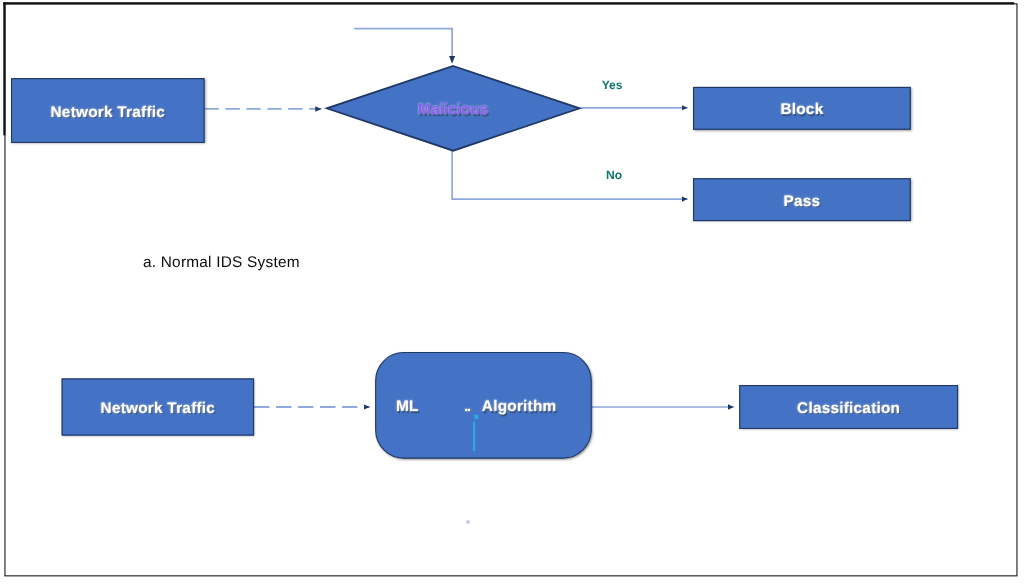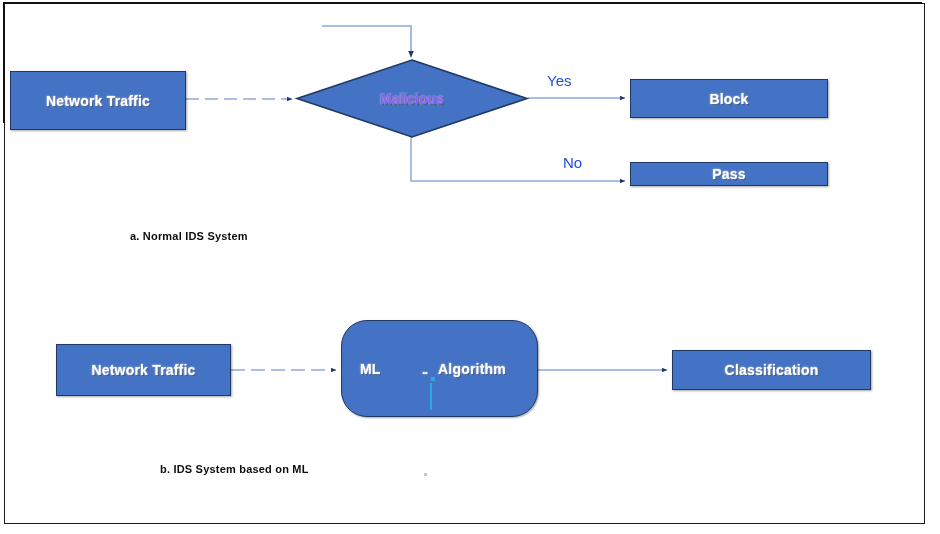--- a/index.html
+++ b/index.html
@@ -96,32 +96,32 @@
     top: 0;
     width: 940px;
     height: 534px;
     pointer-events: none;
     overflow: visible;
   }
 
   
   .edge-label {
     position: absolute;
-    color: #1d4ed8;
+    color: #0f766e;
+    font-weight: bold;
+    font-size: 11px;
+    white-space: nowrap;
+  }
+
+  
+  .caption {
+    position: absolute;
+    color: #0d0d0d;
     font-weight: normal;
-    font-size: 15px;
-    white-space: nowrap;
-  }
-
-  
-  .caption {
-    position: absolute;
-    color: #0d0d0d;
-    font-weight: bold;
-    font-size: 11px;
+    font-size: 14px;
     letter-spacing: 0.2px;
     white-space: nowrap;
   }
 
   
   .artifact-dots {
     position: absolute;
     color: #ffffff;
     font-weight: bold;
     font-size: 13px;
@@ -182,27 +182,27 @@
 
   <div class="decision" style="left:296px; top:59px; width:232px; height:79px;">
     <svg width="232" height="79" viewBox="0 0 232 79">
       <polygon points="116,1 231,39.5 116,78 1,39.5" fill="#4472C4" stroke="#1F3864" stroke-width="1.6"></polygon>
     </svg>
     <span class="node-label">Malicious</span>
   </div>
 
   <span class="edge-label" style="left:547px; top:72px;">Yes</span>
 
-  <span class="edge-label" style="left:519px; top:154px;padding-left:44px;">No</span>
+  <span class="edge-label" style="left:507px; top:154px;padding-left:44px;">No</span>
 
   <div class="node-box" style="left:630px; top:79px; width:198px; height:39px;">
     <span class="node-label">Block</span>
   </div>
 
-  <div class="node-box" style="left:630px; top:162px; width:198px; height:24px;">
+  <div class="node-box" style="left:630px; top:162px; width:198px; height:39px;">
     <span class="node-label">Pass</span>
   </div>
 
   <span class="caption" style="left:130px; top:230px;">a. Normal IDS System</span>
 
   <div class="node-box" style="left:56px; top:344px; width:175px; height:52px;">
     <span class="node-label">Network Traffic</span>
   </div>
 
   <div class="node-box" style="left:341px; top:320px; width:197px; height:97px; justify-content:flex-start;border-radius:26px;">
@@ -210,16 +210,15 @@
     <span class="artifact-dots" style="left:80px; top:41px;">..</span>
     <span class="node-label" style="position:absolute; left:96px; top:40px;">Algorithm</span>
     <span class="artifact-tick" style="left:89px; top:56px;"></span>
     <span class="artifact-caret" style="left:88px; top:62px; height:27px;"></span>
   </div>
 
   <div class="node-box" style="left:672px; top:350px; width:199px; height:40px;">
     <span class="node-label">Classification</span>
   </div>
 
-  <span class="caption" style="left:160px; top:463px;">b. IDS System based on ML</span>
 
   <span class="artifact-speck" style="left:424px; top:473px;"></span>
 </div>
 
 </body></html>

